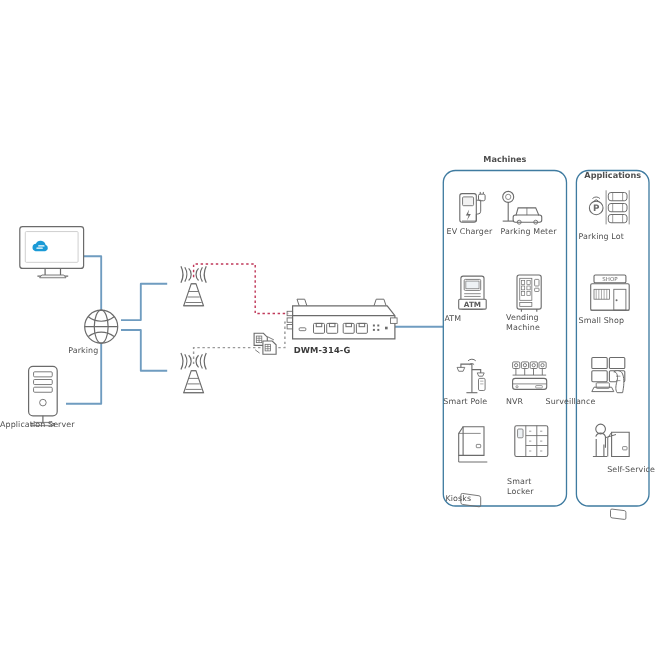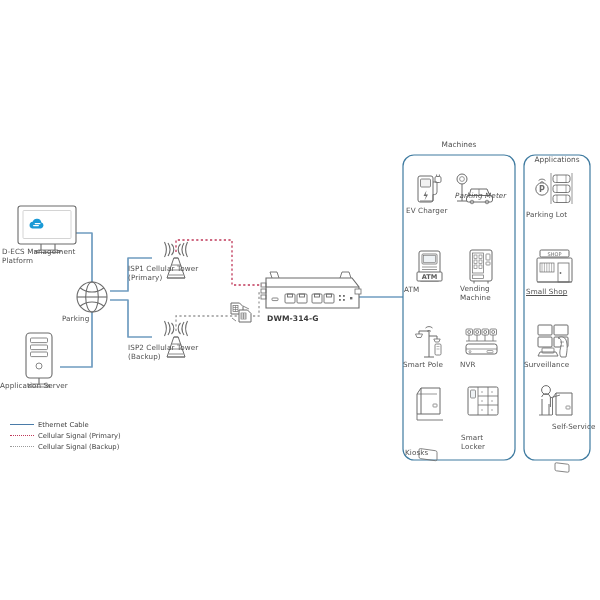--- a/index.html
+++ b/index.html
@@ -10,21 +10,21 @@
   }
   #stage{position:relative;width:600px;height:600px;}
   svg{position:absolute;left:0;top:0;}
   .lbl{
     position:absolute;text-align:left;
     font-size:7.2px;line-height:9px;color:#4f4f4f;
     letter-spacing:.1px;
   }
   .lbl.bold{font-weight:bold;color:#3a3a3a;font-size:7.6px;}
   .panel-hdr{
-    position:absolute;text-align:center;font-size:7.4px;color:#4f4f4f;
+    position:absolute;text-align:center;font-size:7.4px;color:#4f4f4f;font-weight:bold;
   }
   .legend{position:absolute;left:10px;top:419px;}
   .legend-row{display:flex;align-items:center;height:11px;}
   .legend-key{width:24px;height:0;margin-right:4px;}
   .legend-txt{font-size:6.8px;color:#3f3f3f;white-space:nowrap;}
   .k-eth{border-top:1.6px solid #4a7ba8;}
   .k-pri{border-top:1.6px dotted #c0395a;}
   .k-bak{border-top:1.6px dotted #9a9a9a;}
 </style>
 </head>
@@ -318,66 +318,40 @@
       <line x1="549" y1="404" x2="549" y2="415"></line>
       <line x1="539" y1="415" x2="552" y2="415" stroke-width=".9"></line>
       <path d="M550 398 L560 395" stroke-width=".9"></path>
       <path d="M556 393 L572 393 L572 415 L556 415 Z"></path>
       <path d="M556 393 L552.5 398 L552.5 415" stroke-width=".9"></path>
       <rect x="555" y="394.5" width="14" height="8" rx="1.4" transform="skewY(7)" stroke-width=".8"></rect>
       <rect x="566" y="406" width="4" height="3" rx=".6" stroke-width=".7"></rect>
     </g>
   </svg>
 
-  <div class="lbl" style="left:2px;top:247px;width:110px;">
-    <span>D-ECS Management</span><br>
-    <span>Platform</span>
-  </div>
 
   <div class="lbl" style="left:62px;top:314px;width:60px;">Parking</div>
 
   <div class="lbl" style="left:0px;top:381px;width:78px;">Application Server</div>
 
-  <div class="lbl" style="left:128px;top:264px;width:96px;">
-    <span>ISP1 Cellular Tower</span><br>
-    <span>(Primary)</span>
-  </div>
-
-  <div class="lbl" style="left:128px;top:343px;width:96px;">
-    <span>ISP2 Cellular Tower</span><br>
-    <span>(Backup)</span>
-  </div>
+
 
   <div class="lbl bold" style="left:267px;top:314px;width:92px;">DWM-314-G</div>
 
   <div class="panel-hdr" style="left:403px;top:140px;width:112px;">Machines</div>
   <div class="panel-hdr" style="left:524px;top:155px;width:66px;">Applications</div>
 
   <div class="lbl" style="left:406px;top:206px;width:52px;">EV Charger</div>
-  <div class="lbl" style="left:455px;top:191px;width:60px;font-style:italic;">Parking Meter</div>
+  <div class="lbl" style="left:455px;top:206px;width:60px;">Parking Meter</div>
   <div class="lbl" style="left:404px;top:285px;width:52px;">ATM</div>
   <div class="lbl" style="left:460px;top:285px;width:44px;line-height:8.6px;">Vending<br>Machine</div>
   <div class="lbl" style="left:403px;top:360px;width:54px;">Smart Pole</div>
   <div class="lbl" style="left:460px;top:360px;width:44px;">NVR</div>
   <div class="lbl" style="left:405px;top:448px;width:50px;">Kiosks</div>
   <div class="lbl" style="left:461px;top:434px;width:44px;line-height:8.6px;">Smart<br>Locker</div>
 
   <div class="lbl" style="left:526px;top:210px;width:85px;">Parking Lot</div>
-  <div class="lbl" style="left:526px;top:287px;width:62px;text-decoration:underline;">Small Shop</div>
-  <div class="lbl" style="left:524px;top:360px;width:66px;">Surveillance</div>
+  <div class="lbl" style="left:526px;top:287px;width:62px;">Small Shop</div>
+  <div class="lbl" style="left:496px;top:360px;width:66px;">Surveillance</div>
   <div class="lbl" style="left:524px;top:422px;width:66px;padding-left:28px;">Self-Service</div>
 
-  <div class="legend">
-    <div class="legend-row">
-      <span class="legend-key k-eth"></span>
-      <span class="legend-txt">Ethernet Cable</span>
-    </div>
-    <div class="legend-row">
-      <span class="legend-key k-pri"></span>
-      <span class="legend-txt">Cellular Signal (Primary)</span>
-    </div>
-    <div class="legend-row">
-      <span class="legend-key k-bak"></span>
-      <span class="legend-txt">Cellular Signal (Backup)</span>
-    </div>
-  </div>
 
 </div>
 
 </body></html>

